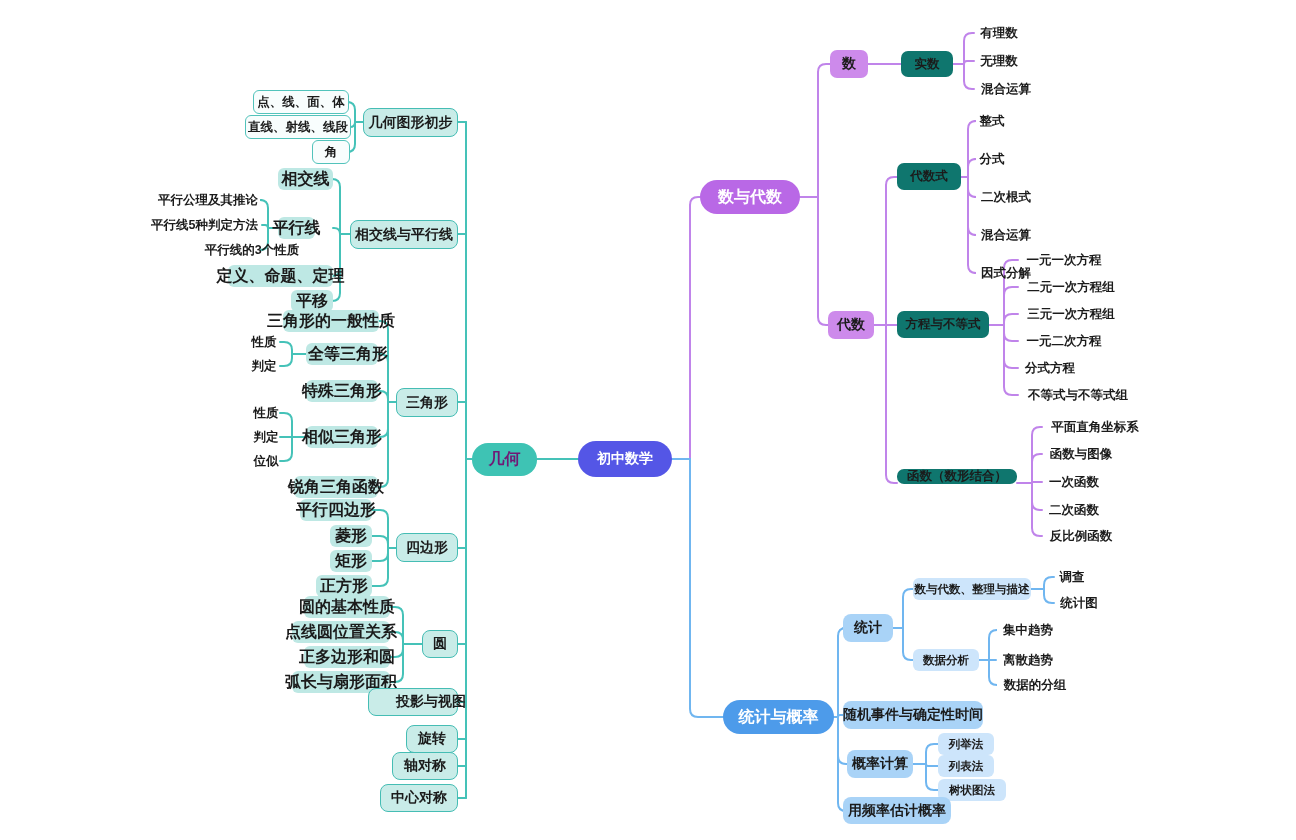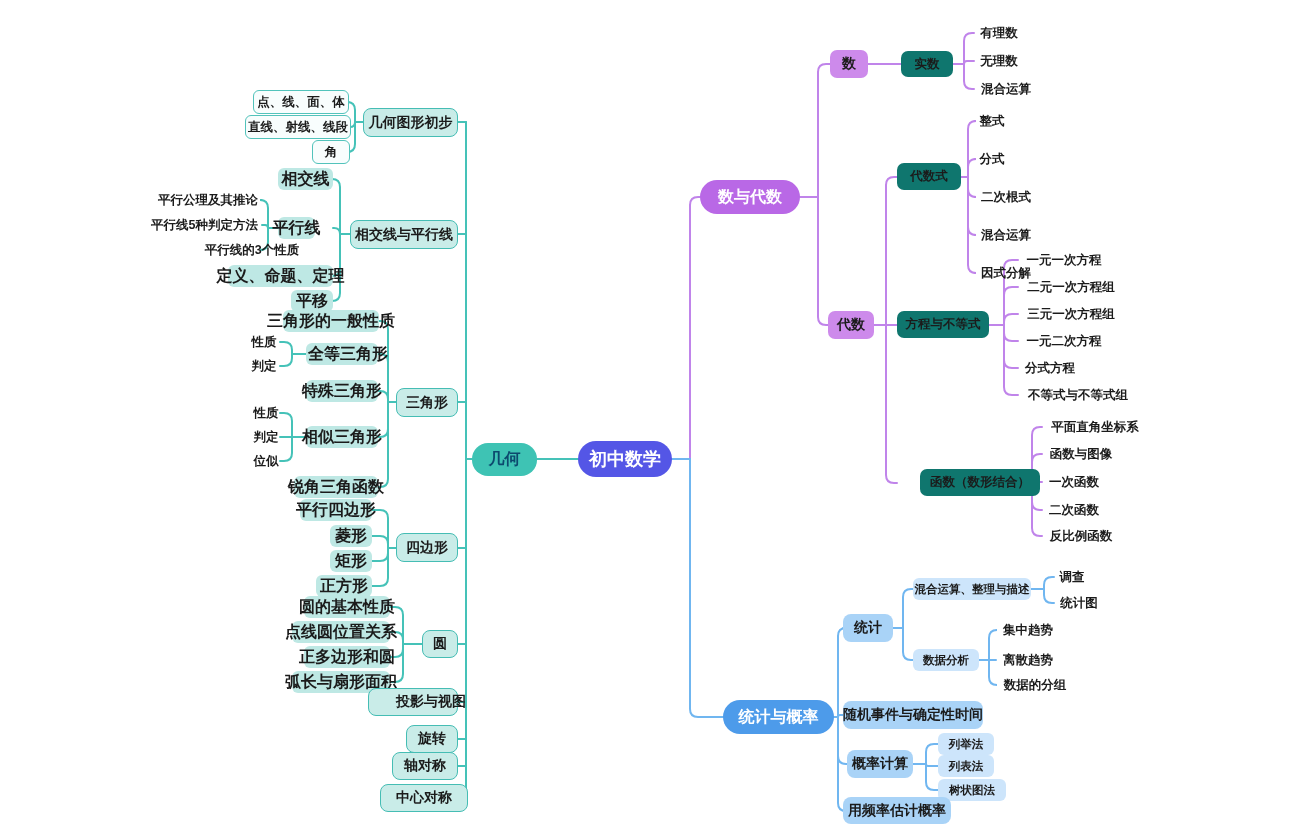--- a/index.html
+++ b/index.html
@@ -1,22 +1,22 @@
 <!DOCTYPE html>
 <html><head>
 <meta charset="utf-8">
 <style>
   html,body{margin:0;padding:0;background:#ffffff;}
   body{font-family:"Liberation Sans","DejaVu Sans",sans-serif;}
   #canvas{position:relative;width:1296px;height:840px;background:#ffffff;overflow:hidden;}
   #edges-svg{position:absolute;left:0;top:0;width:1296px;height:840px;}
   .node{position:absolute;display:flex;align-items:center;justify-content:center;
         white-space:nowrap;box-sizing:border-box;color:#1b1b1b;font-weight:600;z-index:2;}
-  .s-root-main{background:#5456E6;color:#fff;border-radius:18px;font-size:18px;font-weight:700;}
-  .s-root-teal{background:#3EC3B4;color:#0c4a6e;border-radius:16px;font-size:16px;font-weight:700;}
+  .s-root-main{background:#5456E6;color:#fff;border-radius:18px;font-size:14px;font-weight:700;}
+  .s-root-teal{background:#3EC3B4;color:#701a75;border-radius:16px;font-size:16px;font-weight:700;}
   .s-root-purple{background:#B968E6;color:#fff;border-radius:17px;font-size:16px;font-weight:700;}
   .s-root-blue{background:#4D9BEA;color:#fff;border-radius:17px;font-size:16px;font-weight:700;}
   .s-teal-l2{background:#C9ECE8;border:1.6px solid #45BDB4;border-radius:8px;font-size:14px;font-weight:700;}
   .s-teal-l3{background:#BEE8E4;border-radius:6px;font-size:16px;}
   .s-teal-outline{background:#F8FDFD;border:1.5px solid #52C3BB;border-radius:6px;font-size:12.5px;}
   .s-purple-l2{background:#CD8AEB;border-radius:7px;font-size:14px;font-weight:700;}
   .s-purple-l3{background:#0f766e;border-radius:7px;font-size:12.5px;}
   .s-blue-l2{background:#A9D3F7;border-radius:8px;font-size:14px;font-weight:700;}
   .s-blue-l3{background:#CDE5FB;border-radius:6px;font-size:11.5px;}
   .s-leaf-dark{font-size:12.5px;font-weight:600;}
@@ -164,48 +164,48 @@
     <div class="node s-teal-l3" style="left: 330px; top: 550px; width: 42px; height: 22px;">矩形</div>
     <div class="node s-teal-l3" style="left: 316px; top: 575px; width: 56px; height: 22px;">正方形</div>
     <div class="node s-teal-l2" style="left: 422px; top: 630px; width: 36px; height: 28px;">圆</div>
     <div class="node s-teal-l3" style="left: 304px; top: 596px; width: 86px; height: 22px;">圆的基本性质</div>
     <div class="node s-teal-l3" style="left: 292px; top: 621px; width: 98px; height: 22px;">点线圆位置关系</div>
     <div class="node s-teal-l3" style="left: 304px; top: 646px; width: 86px; height: 22px;">正多边形和圆</div>
     <div class="node s-teal-l3" style="left: 292px; top: 671px; width: 98px; height: 22px;">弧长与扇形面积</div>
     <div class="node s-teal-l2" style="left: 368px; top: 688px; width: 90px; height: 28px; padding-left: 36px;">投影与视图</div>
     <div class="node s-teal-l2" style="left: 406px; top: 725px; width: 52px; height: 28px;">旋转</div>
     <div class="node s-teal-l2" style="left: 392px; top: 752px; width: 66px; height: 28px;">轴对称</div>
-    <div class="node s-teal-l2" style="left: 380px; top: 784px; width: 88px; height: 28px;">中心对称</div>
+    <div class="node s-teal-l2" style="left: 380px; top: 784px; width: 78px; height: 28px;">中心对称</div>
     <div class="node s-purple-l2" style="left: 830px; top: 50px; width: 38px; height: 28px;">数</div>
     <div class="node s-purple-l3" style="left: 901px; top: 51px; width: 52px; height: 26px;">实数</div>
     <div class="node s-leaf-dark" style="left: 978px; top: 25px; width: 42px; height: 16px;">有理数</div>
     <div class="node s-leaf-dark" style="left: 978px; top: 53px; width: 42px; height: 16px;">无理数</div>
     <div class="node s-leaf-dark" style="left: 978px; top: 81px; width: 56px; height: 16px;">混合运算</div>
     <div class="node s-purple-l2" style="left: 828px; top: 311px; width: 46px; height: 28px;">代数</div>
     <div class="node s-purple-l3" style="left: 897px; top: 163px; width: 64px; height: 27px;">代数式</div>
     <div class="node s-leaf-dark" style="left: 978px; top: 113px; width: 28px; height: 16px;">整式</div>
     <div class="node s-leaf-dark" style="left: 978px; top: 151px; width: 28px; height: 16px;">分式</div>
     <div class="node s-leaf-dark" style="left: 978px; top: 189px; width: 56px; height: 16px;">二次根式</div>
     <div class="node s-leaf-dark" style="left: 978px; top: 227px; width: 56px; height: 16px;">混合运算</div>
     <div class="node s-leaf-dark" style="left: 978px; top: 265px; width: 56px; height: 16px;">因式分解</div>
     <div class="node s-purple-l3" style="left: 897px; top: 311px; width: 92px; height: 27px;">方程与不等式</div>
     <div class="node s-leaf-dark" style="left: 1022px; top: 252px; width: 84px; height: 16px;">一元一次方程</div>
     <div class="node s-leaf-dark" style="left: 1022px; top: 279px; width: 98px; height: 16px;">二元一次方程组</div>
     <div class="node s-leaf-dark" style="left: 1022px; top: 306px; width: 98px; height: 16px;">三元一次方程组</div>
     <div class="node s-leaf-dark" style="left: 1022px; top: 333px; width: 84px; height: 16px;">一元二次方程</div>
     <div class="node s-leaf-dark" style="left: 1022px; top: 360px; width: 56px; height: 16px;">分式方程</div>
     <div class="node s-leaf-dark" style="left: 1022px; top: 387px; width: 112px; height: 16px;">不等式与不等式组</div>
-    <div class="node s-purple-l3" style="left: 897px; top: 469px; width: 120px; height: 27px; margin-left: 23px;">函数（数形结合）</div>
+    <div class="node s-purple-l3" style="left: 897px; top: 469px; width: 120px; height: 15px;">函数（数形结合）</div>
     <div class="node s-leaf-dark" style="left: 1046px; top: 419px; width: 98px; height: 16px;">平面直角坐标系</div>
     <div class="node s-leaf-dark" style="left: 1046px; top: 446px; width: 70px; height: 16px;">函数与图像</div>
     <div class="node s-leaf-dark" style="left: 1046px; top: 474px; width: 56px; height: 16px;">一次函数</div>
     <div class="node s-leaf-dark" style="left: 1046px; top: 502px; width: 56px; height: 16px;">二次函数</div>
     <div class="node s-leaf-dark" style="left: 1046px; top: 528px; width: 70px; height: 16px;">反比例函数</div>
     <div class="node s-blue-l2" style="left: 843px; top: 614px; width: 50px; height: 28px;">统计</div>
-    <div class="node s-blue-l3" style="left: 913px; top: 578px; width: 118px; height: 22px;">混合运算、整理与描述</div>
+    <div class="node s-blue-l3" style="left: 913px; top: 578px; width: 118px; height: 22px;">数与代数、整理与描述</div>
     <div class="node s-leaf-dark" style="left: 1058px; top: 569px; width: 28px; height: 16px;">调查</div>
     <div class="node s-leaf-dark" style="left: 1058px; top: 595px; width: 42px; height: 16px;">统计图</div>
     <div class="node s-blue-l3" style="left: 913px; top: 649px; width: 66px; height: 22px;">数据分析</div>
     <div class="node s-leaf-dark" style="left: 1000px; top: 622px; width: 56px; height: 16px;">集中趋势</div>
     <div class="node s-leaf-dark" style="left: 1000px; top: 652px; width: 56px; height: 16px;">离散趋势</div>
     <div class="node s-leaf-dark" style="left: 1000px; top: 677px; width: 70px; height: 16px;">数据的分组</div>
     <div class="node s-blue-l2" style="left: 843px; top: 701px; width: 140px; height: 28px;">随机事件与确定性时间</div>
     <div class="node s-blue-l2" style="left: 847px; top: 750px; width: 66px; height: 28px;">概率计算</div>
     <div class="node s-blue-l3" style="left: 938px; top: 733px; width: 56px; height: 22px;">列举法</div>
     <div class="node s-blue-l3" style="left: 938px; top: 755px; width: 56px; height: 22px;">列表法</div>

